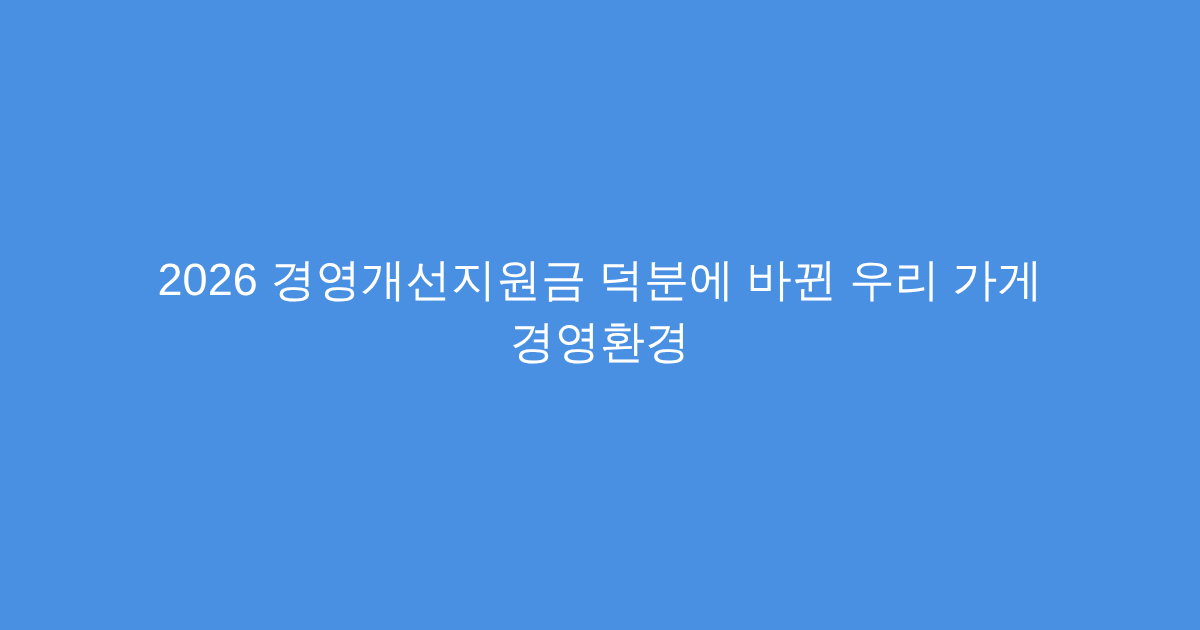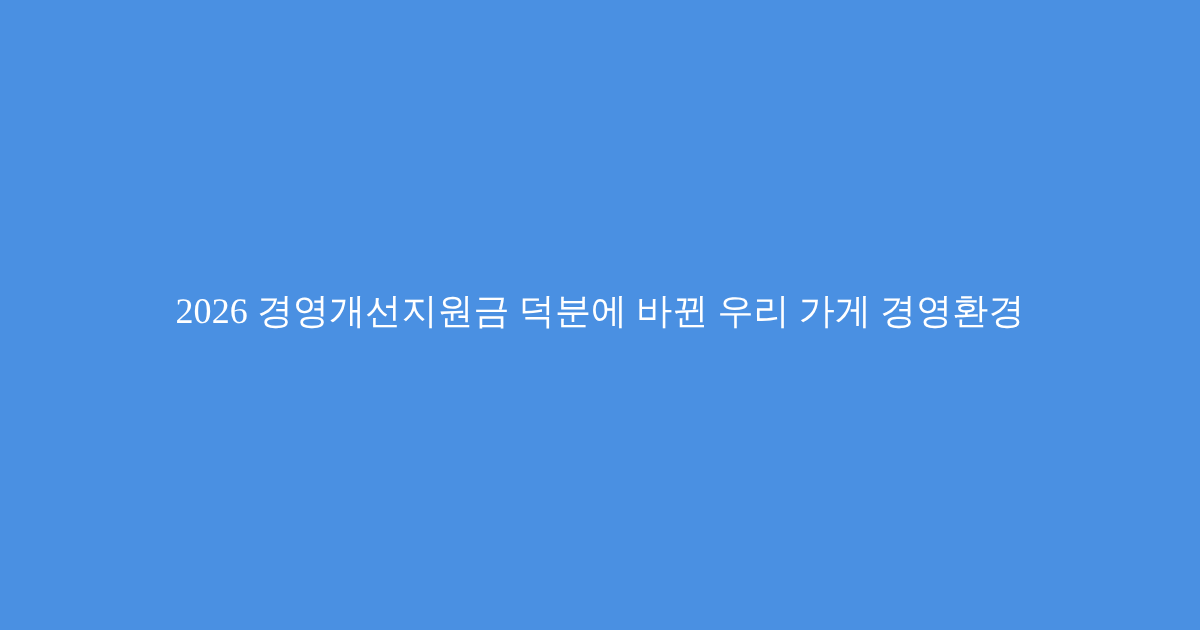--- a/index.html
+++ b/index.html
@@ -29,22 +29,22 @@
   .title-block {
     width: 1046px;
     margin: 0 auto;
     padding: 0;
     text-align: center;
     
     transform: translateY(-4px);
   }
 
   .og-title {
-    font-family: Liberation Serif, serif;
-    font-size: 36px;
+    font-family: Liberation Sans, sans-serif;
+    font-size: 45px;
     font-weight: 400;
     line-height: 62px;
     color: #ffffff;
     letter-spacing: 0.1px;
     word-break: keep-all;
     white-space: normal;
     text-rendering: geometricPrecision;
   }
 </style>
 </head>

